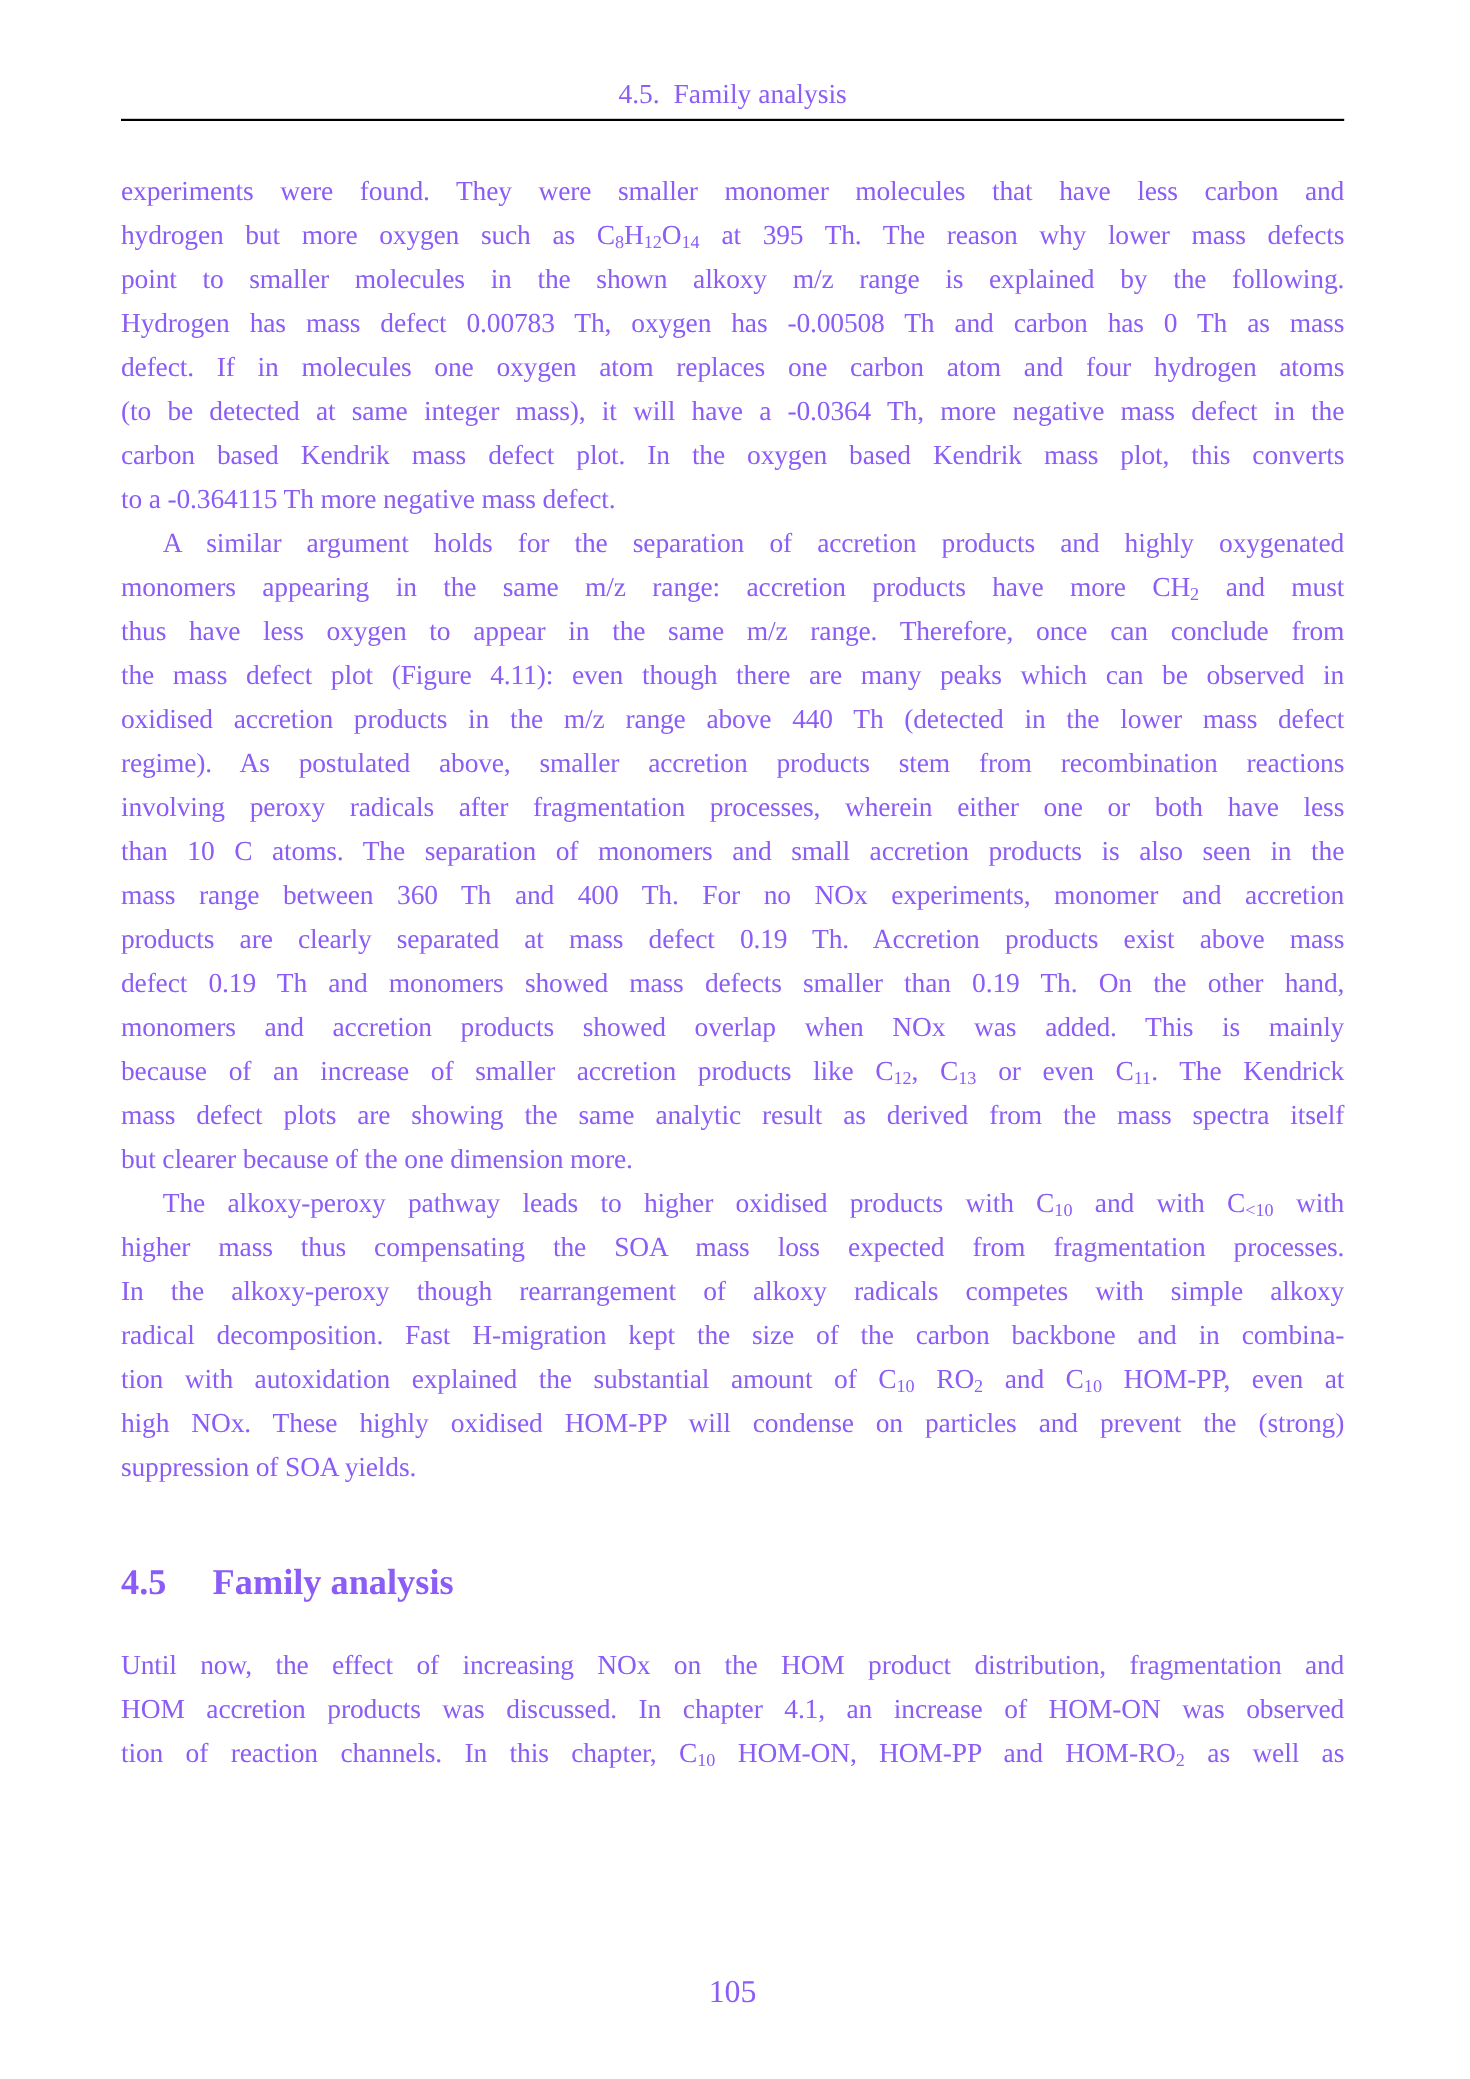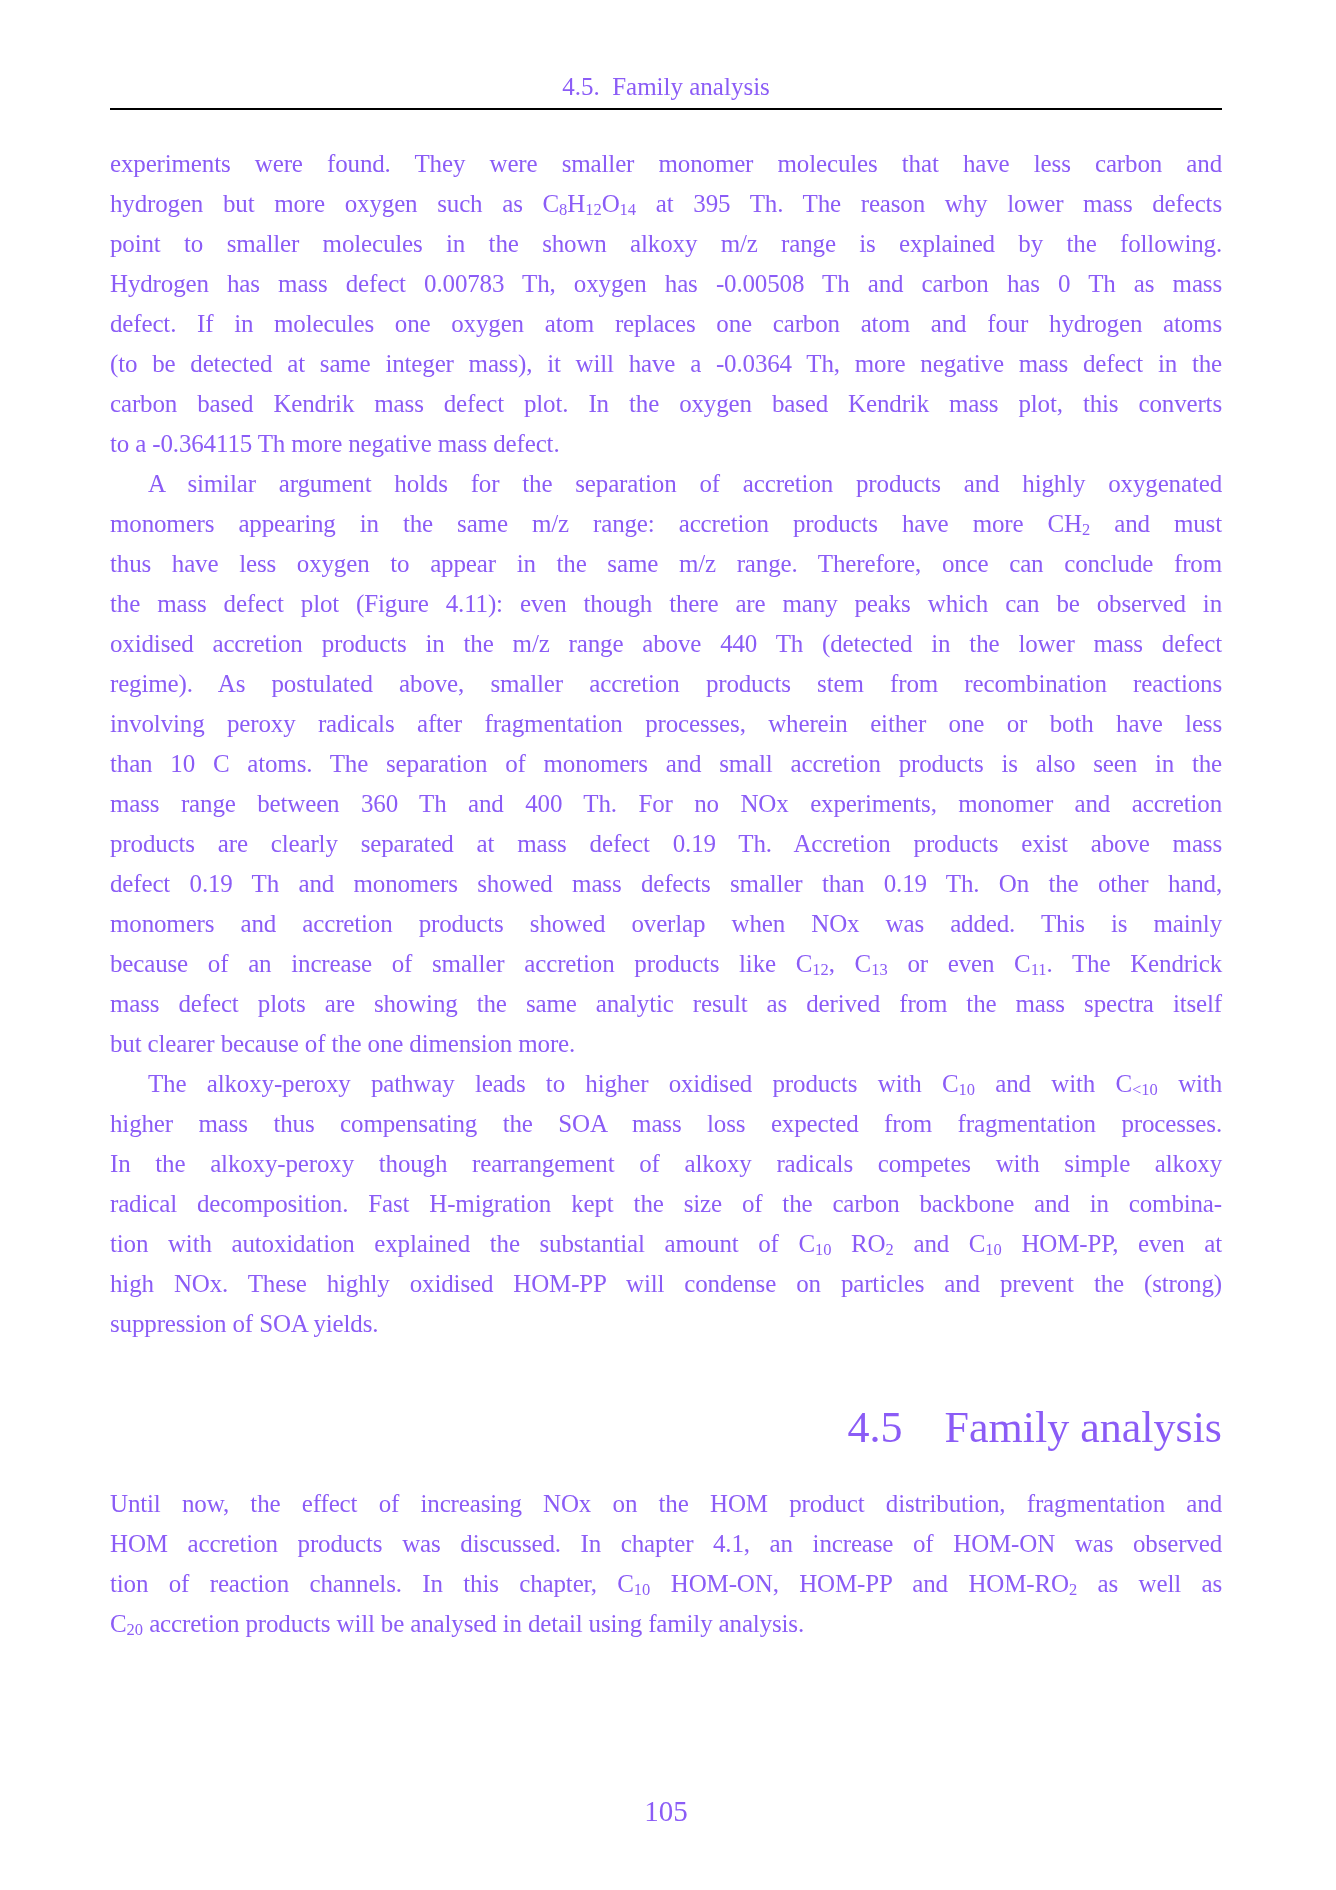--- a/index.html
+++ b/index.html
@@ -25,21 +25,21 @@
   .head-rule {
     position: absolute;
     top: 108px;
     left: 110px;
     width: 1112px;
     height: 2px;
     background: #000000;
   }
   .body-text {
     position: absolute;
-    top: 144px;
+    top: 155px;
     left: 110px;
     width: 1112px;
     font-size: 25px;
     line-height: 40px;
     letter-spacing: -0.15px;
   }
   .para { margin: 0; padding: 0; }
   .line {
     text-align: justify;
     text-align-last: justify;
@@ -47,25 +47,24 @@
   .line.last { text-align-last: left; }
   .line.indent { text-indent: 38px; font-family: Liberation Serif, serif; }
   sub {
     font-size: 66%;
     line-height: 0;
     vertical-align: -0.2em;
     letter-spacing: 0;
   }
   .section-heading {
     margin: 60px 0 32px 0;
-    font-size: 44px;
+    font-size: 33px;
     line-height: 48px;
-    font-weight: normal;
+    font-weight: bold;
     letter-spacing: 0;
-    text-align: right;
   }
   .section-heading .sec-title { margin-left: 42px; }
   .page-number {
     position: absolute;
     top: 1791px;
     left: 110px;
     width: 1112px;
     text-align: center;
     font-size: 29px;
     line-height: 40px;
@@ -123,21 +122,20 @@
 
     <h1 class="section-heading">
       <span class="sec-number">4.5</span><span class="sec-title">Family analysis</span>
     </h1>
 
     <div>
         <div class="para">
           <div class="line">Until now, the effect of increasing NOx on the HOM product distribution, fragmentation and</div>
           <div class="line">HOM accretion products was discussed. In chapter 4.1, an increase of HOM-ON was observed</div>
           <div class="line">tion of reaction channels.  In this chapter, C<sub>10</sub> HOM-ON, HOM-PP and HOM-RO<sub>2</sub> as well as</div>
-          <div class="line last">C<sub>20</sub> accretion products will be analysed in detail using family analysis.</div>
         </div>
       </div>
 
   </div>
 
   <div class="page-number">105</div>
 
 </div>
 
 </body></html>

